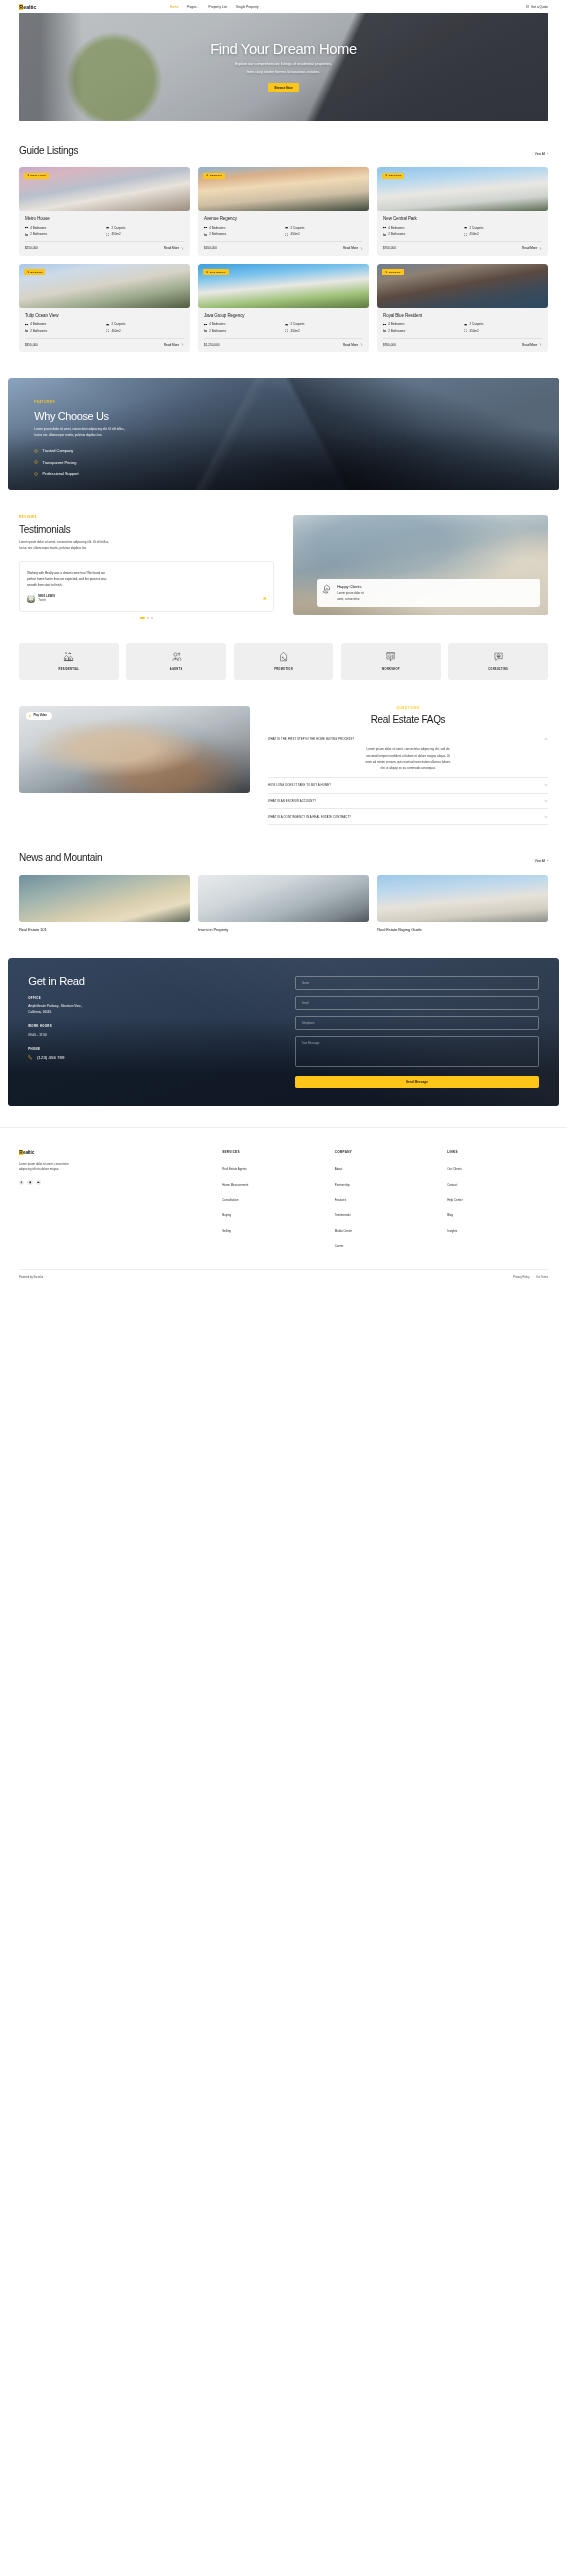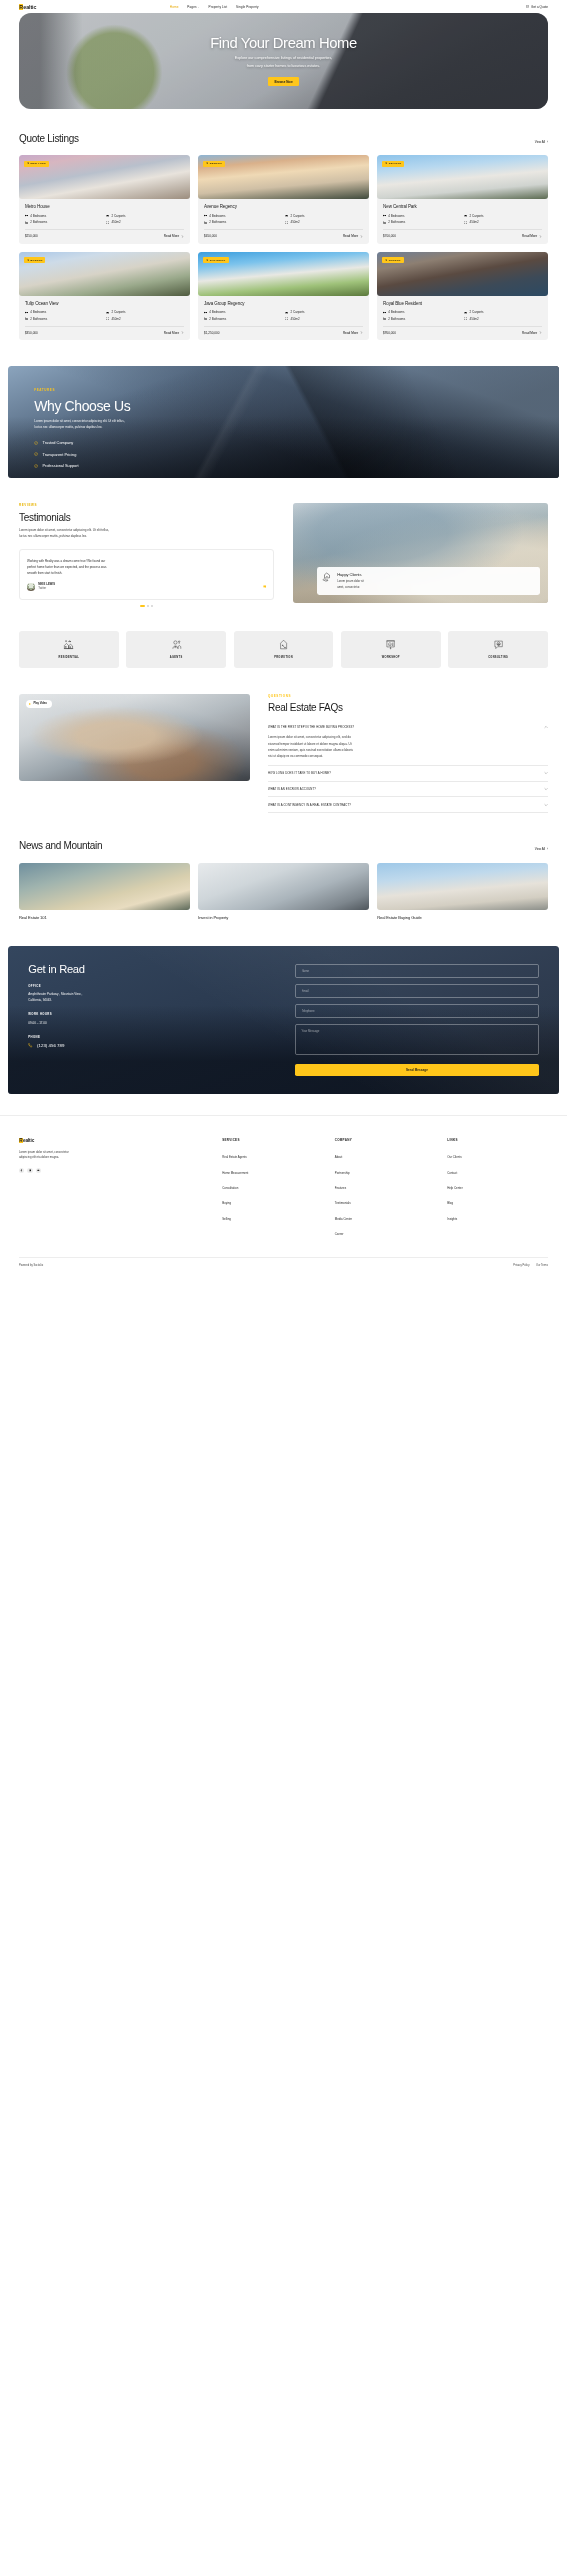--- a/index.html
+++ b/index.html
@@ -15,21 +15,21 @@
   .logo .hl { background:#FFC61A; padding:0 0.3px; }
   .nav { display:flex; gap:8.9px; margin-left:auto; margin-right:auto; }
   .nav a { font-size:3.1px; color:#1f1f1f; text-decoration:none; letter-spacing:0.1px; }
   .nav a.active { color:#E8A800; }
   .nav .caret { font-size:2.4px; margin-left:0.9px; color:#666; }
   .quote { margin-left:auto; display:flex; align-items:center; gap:1.8px; font-size:3.1px; }
   .quote svg { width:3.5px; height:3.5px; }
 
   
   .hero {
-    position:relative; height:96px; margin:0 19px; border-radius:12px; overflow:hidden;
+    position:relative; height:108px; margin:0 19px; border-radius:1px; overflow:hidden;
     background:
       radial-gradient(circle at 18% 62%, rgba(120,150,60,.55) 0 9%, transparent 11%),
       linear-gradient(150deg,#d9dde0 0%, #cfd4d8 30%, #b9bec4 55%, #7c7f85 75%, #4d5055 100%);
     display:flex; flex-direction:column; align-items:center; justify-content:center;
   }
   .hero::before{
     content:""; position:absolute; inset:0;
     background:
       linear-gradient(115deg, transparent 58%, rgba(45,48,55,.82) 60%, rgba(55,58,66,.9) 100%),
       linear-gradient(to right, rgba(30,32,38,.45) 0 4%, transparent 12%);
@@ -87,21 +87,21 @@
   }
   .why-bg::after{
     content:""; position:absolute; inset:0;
     background:
       linear-gradient(118deg, transparent 40%, rgba(255,255,255,.06) 41%, transparent 43%),
       linear-gradient(62deg, transparent 55%, rgba(0,0,0,.28) 56%, transparent 75%),
       linear-gradient(to top, rgba(10,14,20,.55), transparent 55%);
   }
   .why-content { position:relative; z-index:2; padding:22.4px 0 0 26px; color:#fff; max-width:248px; }
   .eyebrow { color:#FFC61A; font-size:3px; font-weight:700; letter-spacing:0.6px; }
-  .why-content h2 { font-size:14px; font-weight:400; margin-top:5.3px; letter-spacing:-0.4px; }
+  .why-content h2 { font-size:11px; font-weight:400; margin-top:5.3px; letter-spacing:-0.4px; }
   .why-content p { font-size:3px; line-height:2.15; margin-top:4.1px; font-weight:300; opacity:.95; }
   .feat-list { margin-top:9.5px; display:flex; flex-direction:column; gap:6.5px; }
   .feat { display:flex; align-items:center; gap:4.1px; font-size:3.9px; font-weight:300; }
   .feat svg { width:4.1px; height:4.1px; flex:none; }
 
   
   .testi-grid { display:grid; grid-template-columns:1fr 1fr; gap:19px; align-items:start; }
   .testi-left h2 { font-size:10px; font-weight:400; margin-top:4.7px; letter-spacing:-0.3px; }
   .testi-left .eyebrow { color:#E8B400; }
   .testi-left > p { font-size:3px; line-height:2.1; color:#3b3b3b; margin-top:4.1px; }
@@ -260,21 +260,21 @@
 <section class="hero">
   <div class="hero-content">
     <h1>Find Your Dream Home</h1>
     <p><span>Explore our comprehensive listings of residential properties,</span><br><span>from cozy starter homes to luxurious estates.</span></p>
     <button class="btn-yellow">Browse Now</button>
   </div>
 </section>
 
 <section class="sec" style="margin-top:23.6px;">
   <div class="sec-head">
-    <h2>Quote Listings</h2>
+    <h2>Guide Listings</h2>
     <a href="#" class="viewall">
         <span>View All</span>
         <span>›</span>
       </a>
   </div>
   <div class="cards" id="cards-row-1" style="margin-top:11.8px;">
       <div class="card">
     <div class="card-img" style="background:linear-gradient(170deg,#c7a9c9 0%,#d7b6c0 18%,#b8c0cc 42%,#e8e3dc 62%,#9b8d7e 100%)">
       <div class="badge">
             <svg viewBox="0 0 24 24" fill="#111">
@@ -717,21 +717,21 @@
         <svg viewBox="0 0 48 48" fill="none" stroke="#1a1a1a" stroke-width="1.8" stroke-linejoin="round">
           <path d="M8 9h32v24H20l-8 8v-8H8z"></path>
           <path d="M17 24v-6l7-6 7 6v6z"></path>
           <rect x="21" y="20" width="6" height="8"></rect>
         </svg>
         <span>CONSULTING</span>
       </div>
     </div>
 </section>
 
-<section class="sec" style="margin-top:26px;">
+<section class="sec" style="margin-top:26px;text-align:center;">
   <div class="faq-grid">
     <div class="faq-photo">
       <div class="play">
         <span class="tri"></span>
         <span>Play Video</span>
       </div>
     </div>
     <div class="faq-right">
       <div class="eyebrow">QUESTIONS</div>
       <h2>Real Estate FAQs</h2>

